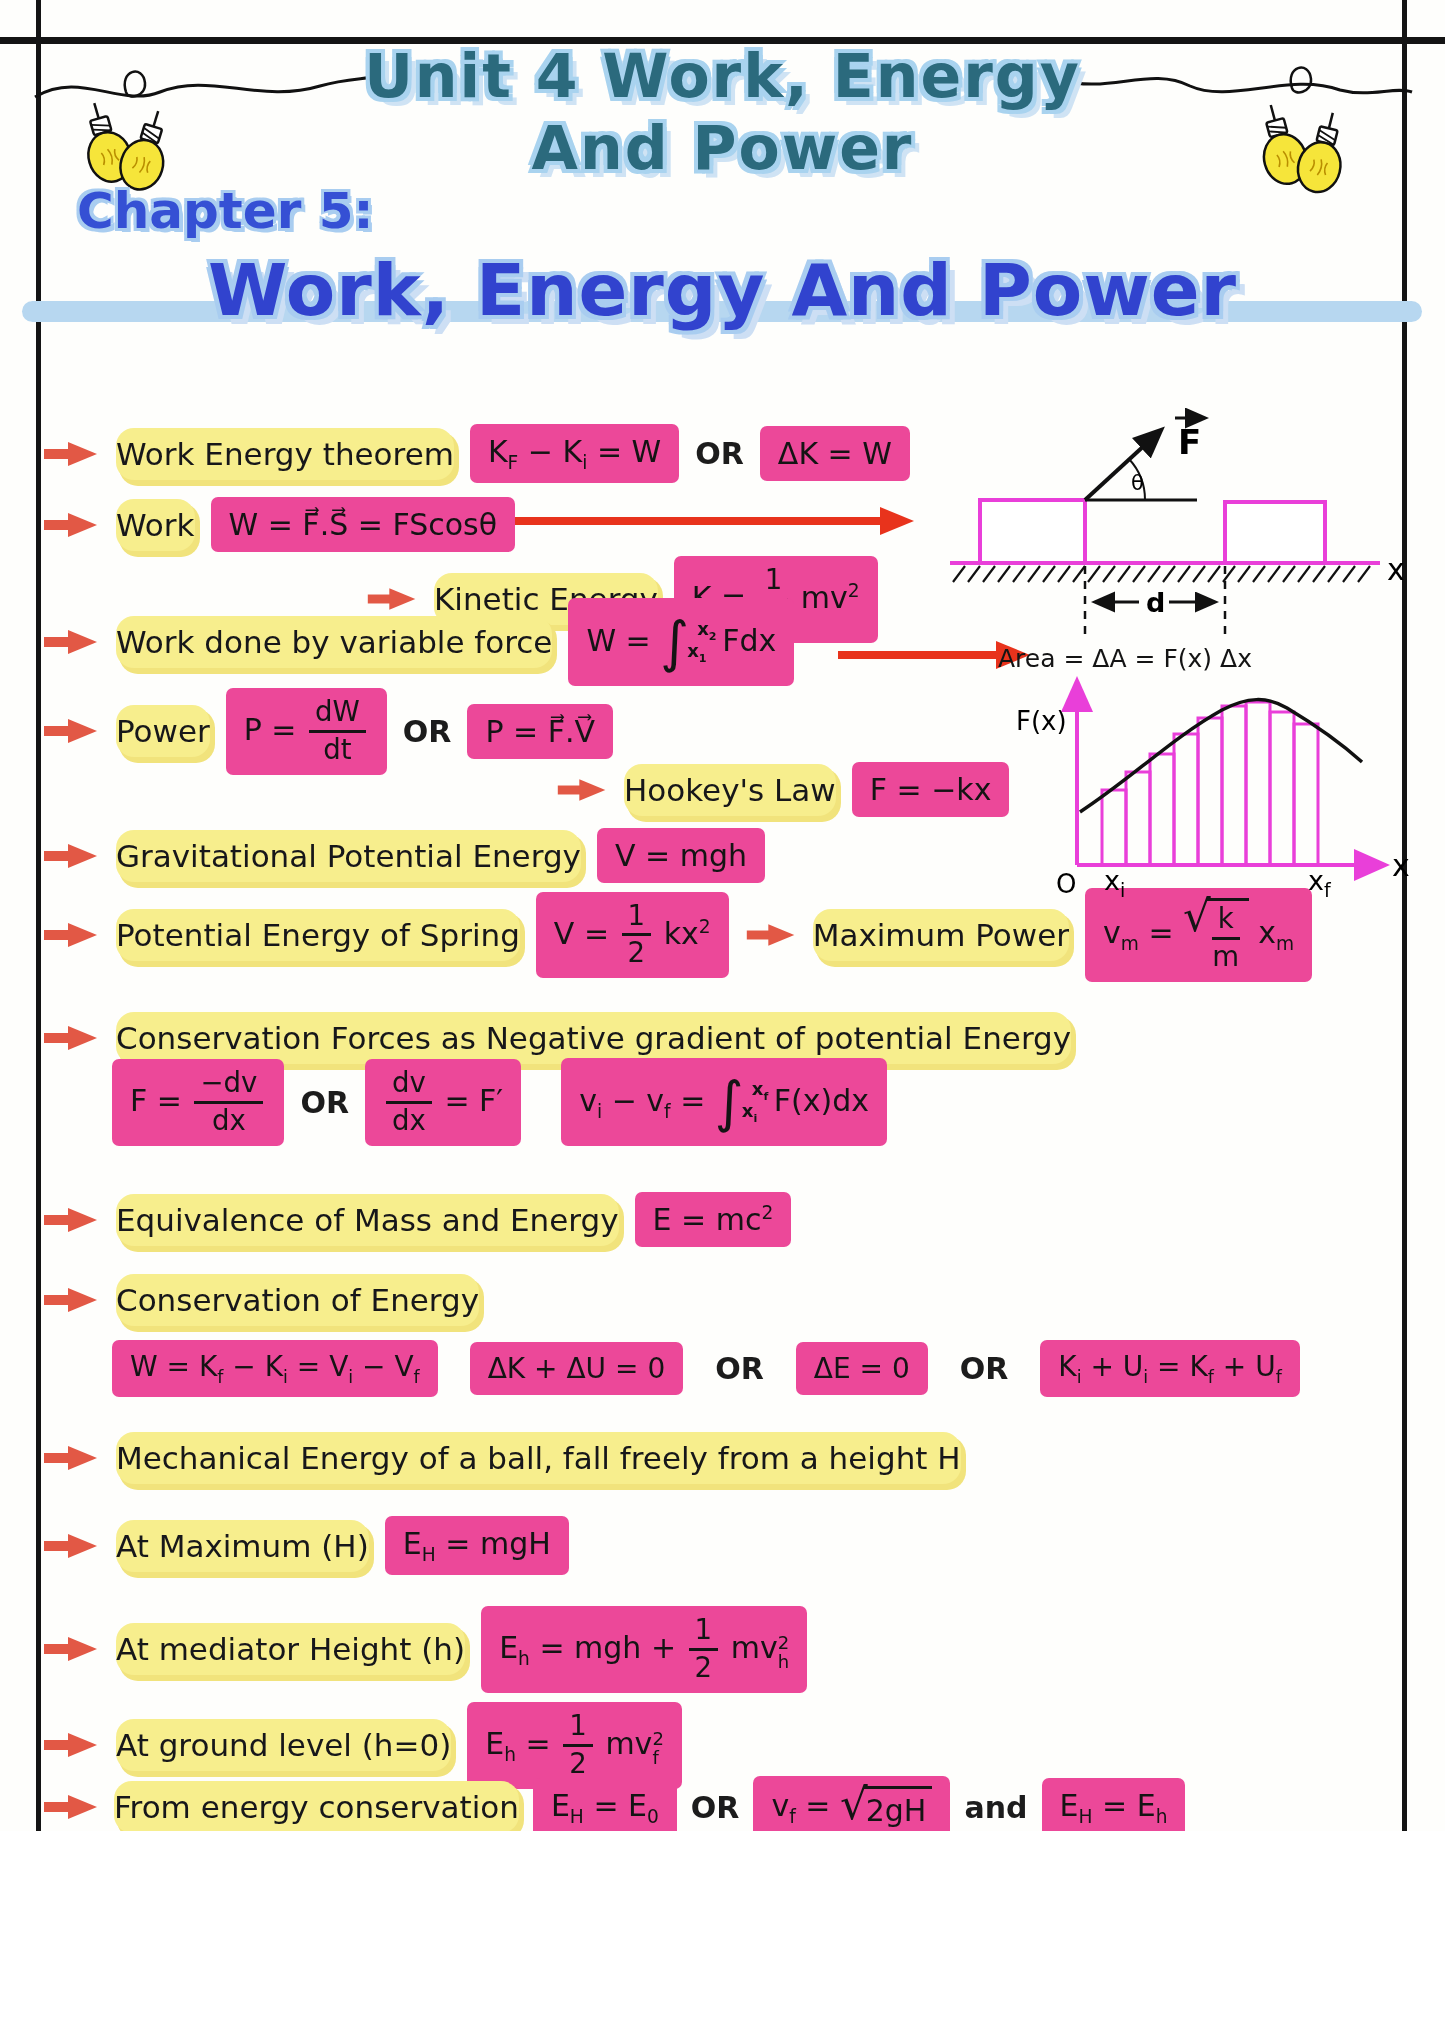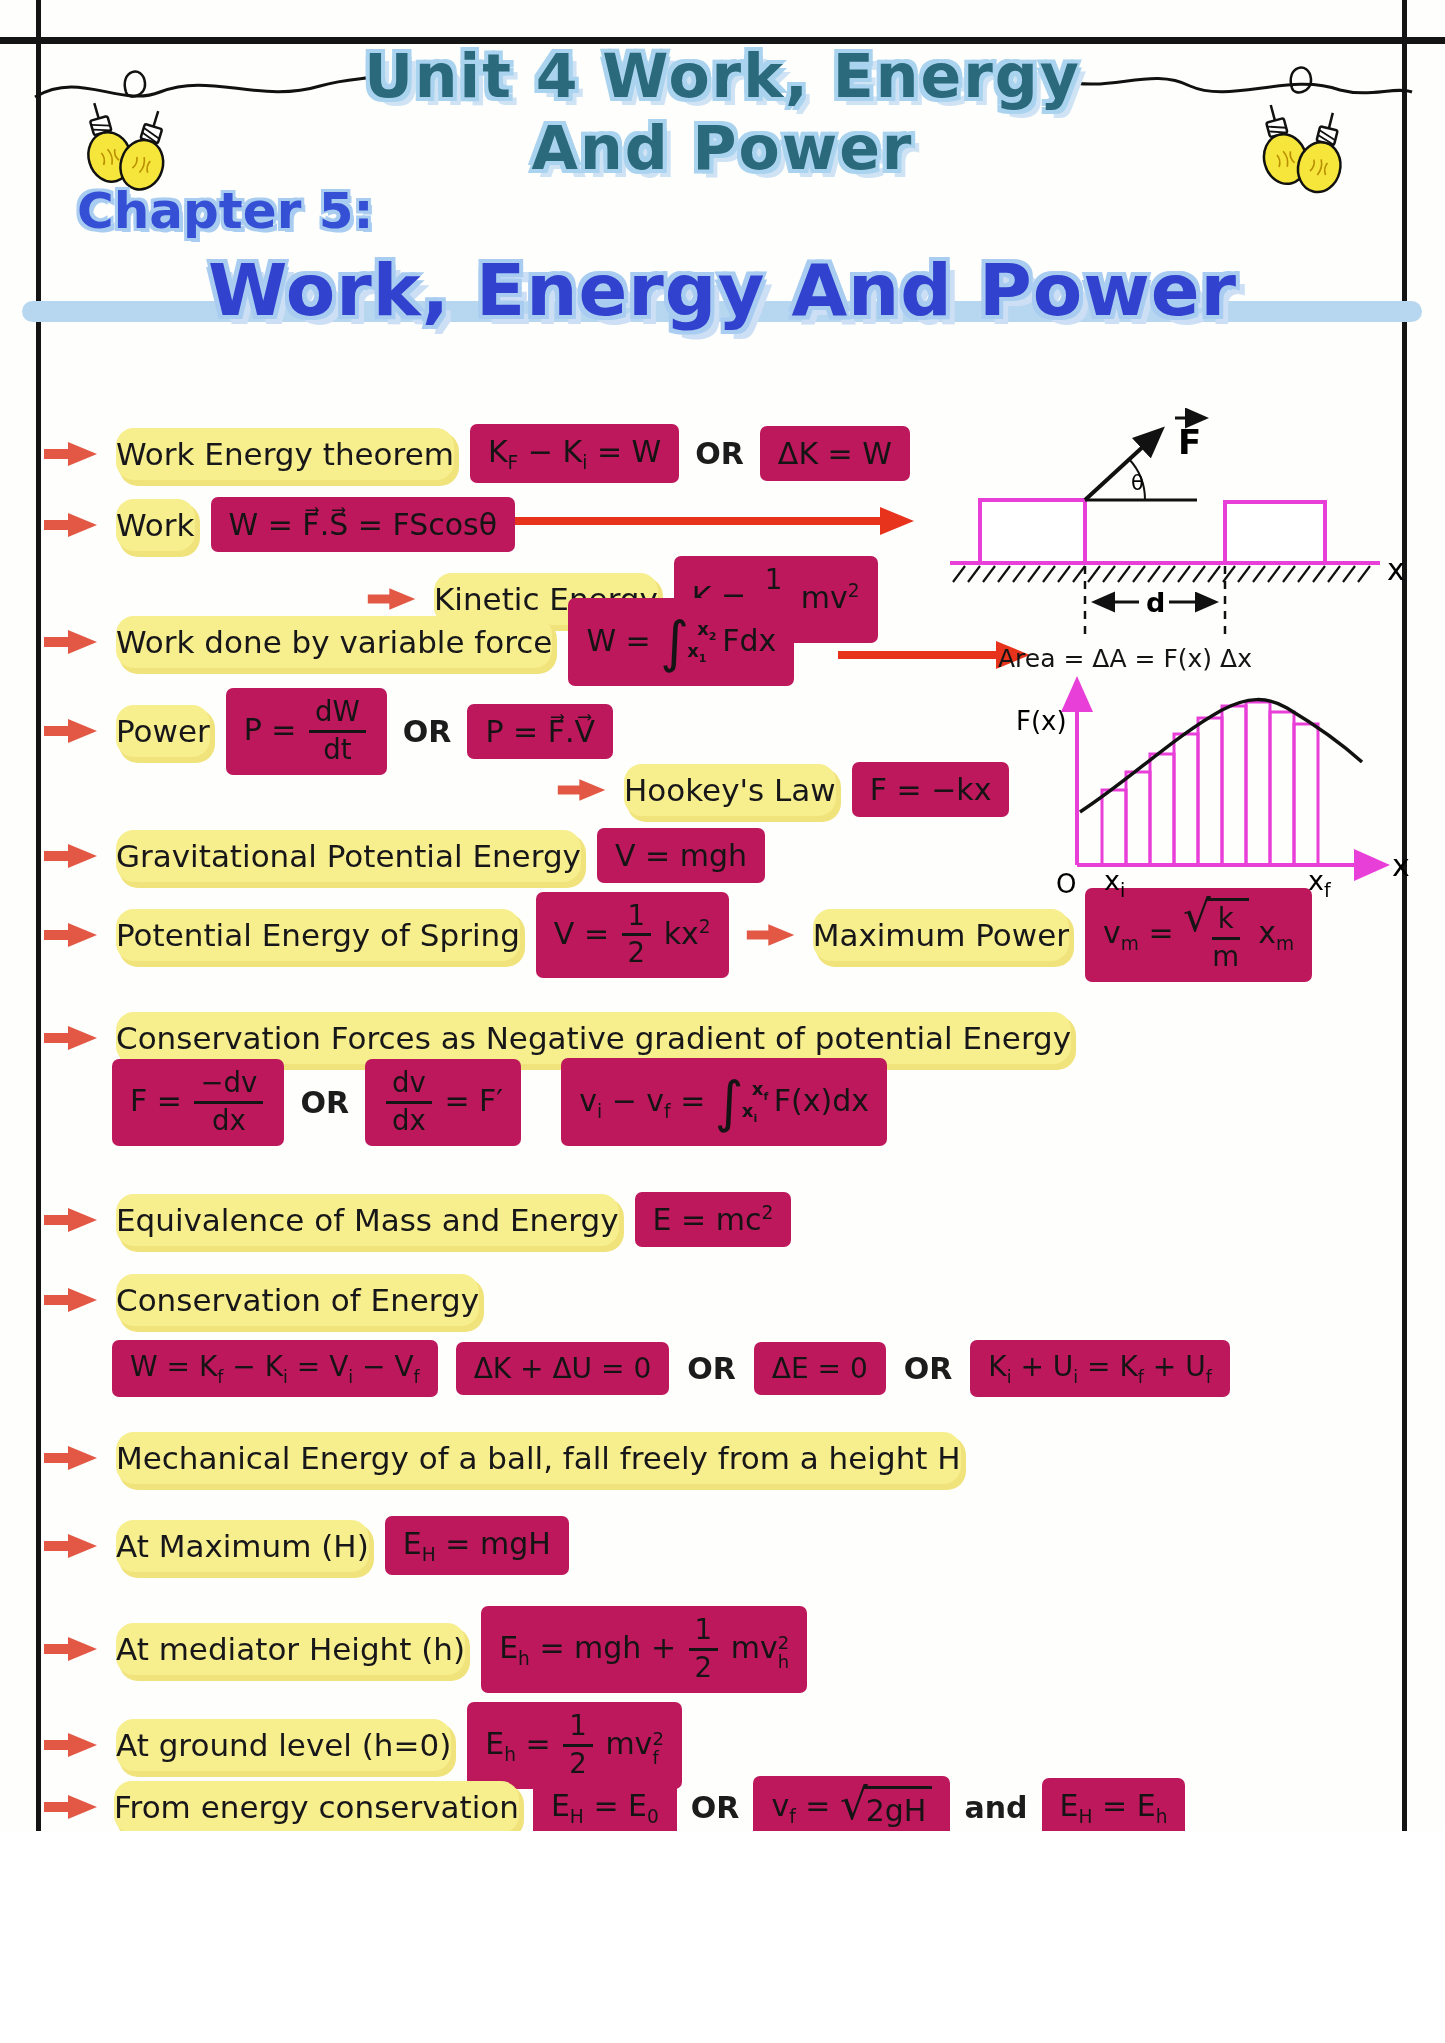--- a/index.html
+++ b/index.html
@@ -22,21 +22,21 @@
   .main-title { position:absolute; top:248px; left:0; width:1445px; text-align:center; z-index:3;
     font-size:72px; font-weight:bold; letter-spacing:1px; color:#3143ce;
     text-shadow:4px 4px 0 #a9cdf0, -4px 4px 0 #a9cdf0, 4px -4px 0 #a9cdf0, -4px -4px 0 #a9cdf0, 9px 9px 0 #cddff4; }
 
   .lights { position:absolute; left:30px; top:42px; z-index:2; }
 
   
   .row { position:absolute; display:flex; align-items:center; gap:16px; z-index:2; }
   .hl  { background:#f7ee8d; padding:8px 0; border-radius:18px; font-size:31px; font-weight:500;
          white-space:nowrap; color:#17171a; box-shadow:4px 5px 0 1px #f1e37c; }
-  .box { background:#be185d; padding:10px 18px; border-radius:7px; font-size:30px; font-weight:500;
+  .box { background:#ec4899; padding:10px 18px; border-radius:7px; font-size:30px; font-weight:500;
          white-space:nowrap; color:#141414; display:inline-block; }
   .or  { font-size:30px; font-weight:600; color:#1c1c1c; white-space:nowrap; }
   .arr { width:58px; height:30px; flex:none; }
   .arr-sm { width:52px; height:28px; flex:none; }
 
   
   sub { font-size:0.62em; } sup { font-size:0.62em; }
   .frac { display:inline-flex; flex-direction:column; align-items:center; vertical-align:middle;
           line-height:1.05; font-size:0.92em; margin:0 3px; }
   .frac > span:first-child { border-bottom:3px solid #151515; padding:0 6px 3px; }
@@ -257,21 +257,21 @@
     <span class="box">E = mc<sup>2</sup></span>
   </div>
 
   <div class="row" style="top:1274px;left:42px">
     <svg class="arr" viewBox="0 0 58 30">
         <path d="M2 15 L32 15" stroke="#e25845" stroke-width="10"></path>
         <path d="M26 3 L55 15 L26 27 Z" fill="#e25845"></path>
       </svg>
     <span class="hl">Conservation of Energy</span>
   </div>
-  <div class="row" style="top:1340px;left:112px;gap:18px">
+  <div class="row" style="top:1340px;left:112px;gap:32px">
     <span class="box" style="font-size:28px">W = K<sub>f</sub> − K<sub>i</sub> = V<sub>i</sub> − V<sub>f</sub></span>
     <span class="box" style="font-size:28px">ΔK + ΔU = 0</span>
     <span class="or">OR</span>
     <span class="box" style="font-size:28px">ΔE = 0</span>
     <span class="or">OR</span>
     <span class="box" style="font-size:28px">K<sub>i</sub> + U<sub>i</sub> = K<sub>f</sub> + U<sub>f</sub></span>
   </div>
 
   <div class="row" style="top:1432px;left:42px">
     <svg class="arr" viewBox="0 0 58 30">

